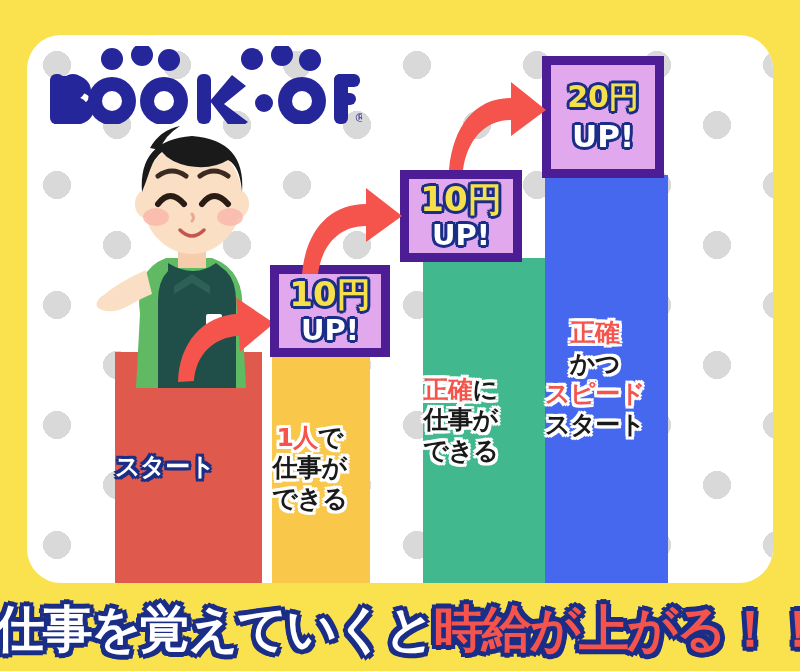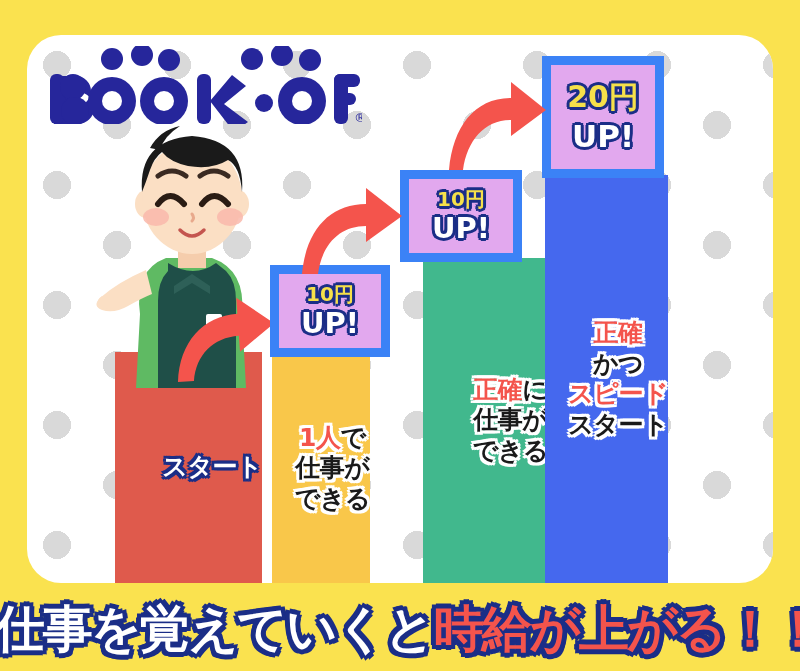--- a/index.html
+++ b/index.html
@@ -43,21 +43,21 @@
   
   #person {
     position:absolute; left:88px; top:118px; width:230px; height:270px;
     z-index:5;
   }
   #person svg { width:100%; height:100%; display:block; }
 
   
   .bar {
     position:absolute; z-index:4;
-    display:flex; align-items:center; justify-content:flex-end;
+    display:flex; align-items:center; justify-content:flex-start;
   }
   #bar1 { left:115px; top:352px; width:147px; height:231px; background:#DF5A4C; }
   #bar2 { left:272px; top:354px; width:98px; height:229px; background:#F9C74A; }
   #bar3 { left:405px; top:258px; width:125px; height:325px; background:#41B88D;margin-left:18px; }
   #bar4 { left:545px; top:175px; width:123px; height:408px; background:#4568EE; }
 
   .barlabel {
     text-align:center;
     font-family:"DejaVu Sans", sans-serif;
     font-weight:bold;
@@ -86,33 +86,33 @@
       -2.6px -2.6px 0 #FFF, 2.6px -2.6px 0 #FFF,
       -2.6px  2.6px 0 #FFF, 2.6px  2.6px 0 #FFF,
        0 -3px 0 #FFF, 0 3px 0 #FFF, -3px 0 0 #FFF, 3px 0 0 #FFF;
   }
   .barlabel .line { display:block; }
 
   
   .badge {
     position:absolute; z-index:6;
     background:#E2A8EE;
-    border:9px solid #3b82f6;
+    border:9px solid #4c1d95;
     display:flex; flex-direction:column;
     align-items:center; justify-content:center;
     font-family:"DejaVu Sans", sans-serif;
     font-weight:bold;
     line-height:1.0;
   }
   #badge1 { left:270px; top:265px; width:120px; height:92px; }
   #badge2 { left:400px; top:170px; width:122px; height:92px; }
   #badge3 { left:542px; top:56px;  width:122px; height:122px; }
 
   .badge .yen {
-    color:#F6E04A; font-size:20px; letter-spacing:0px;
+    color:#F6E04A; font-size:34px; letter-spacing:0px;
     text-shadow:
       -2.4px -2.4px 0 #1B2E87, 2.4px -2.4px 0 #1B2E87,
       -2.4px  2.4px 0 #1B2E87, 2.4px  2.4px 0 #1B2E87,
        0 -3px 0 #1B2E87, 0 3px 0 #1B2E87, -3px 0 0 #1B2E87, 3px 0 0 #1B2E87;
   }
   .badge .up {
     color:#FFFFFF; font-size:29px; margin-top:5px; letter-spacing:0px;
     text-shadow:
       -2.4px -2.4px 0 #1B2E87, 2.4px -2.4px 0 #1B2E87,
       -2.4px  2.4px 0 #1B2E87, 2.4px  2.4px 0 #1B2E87,

